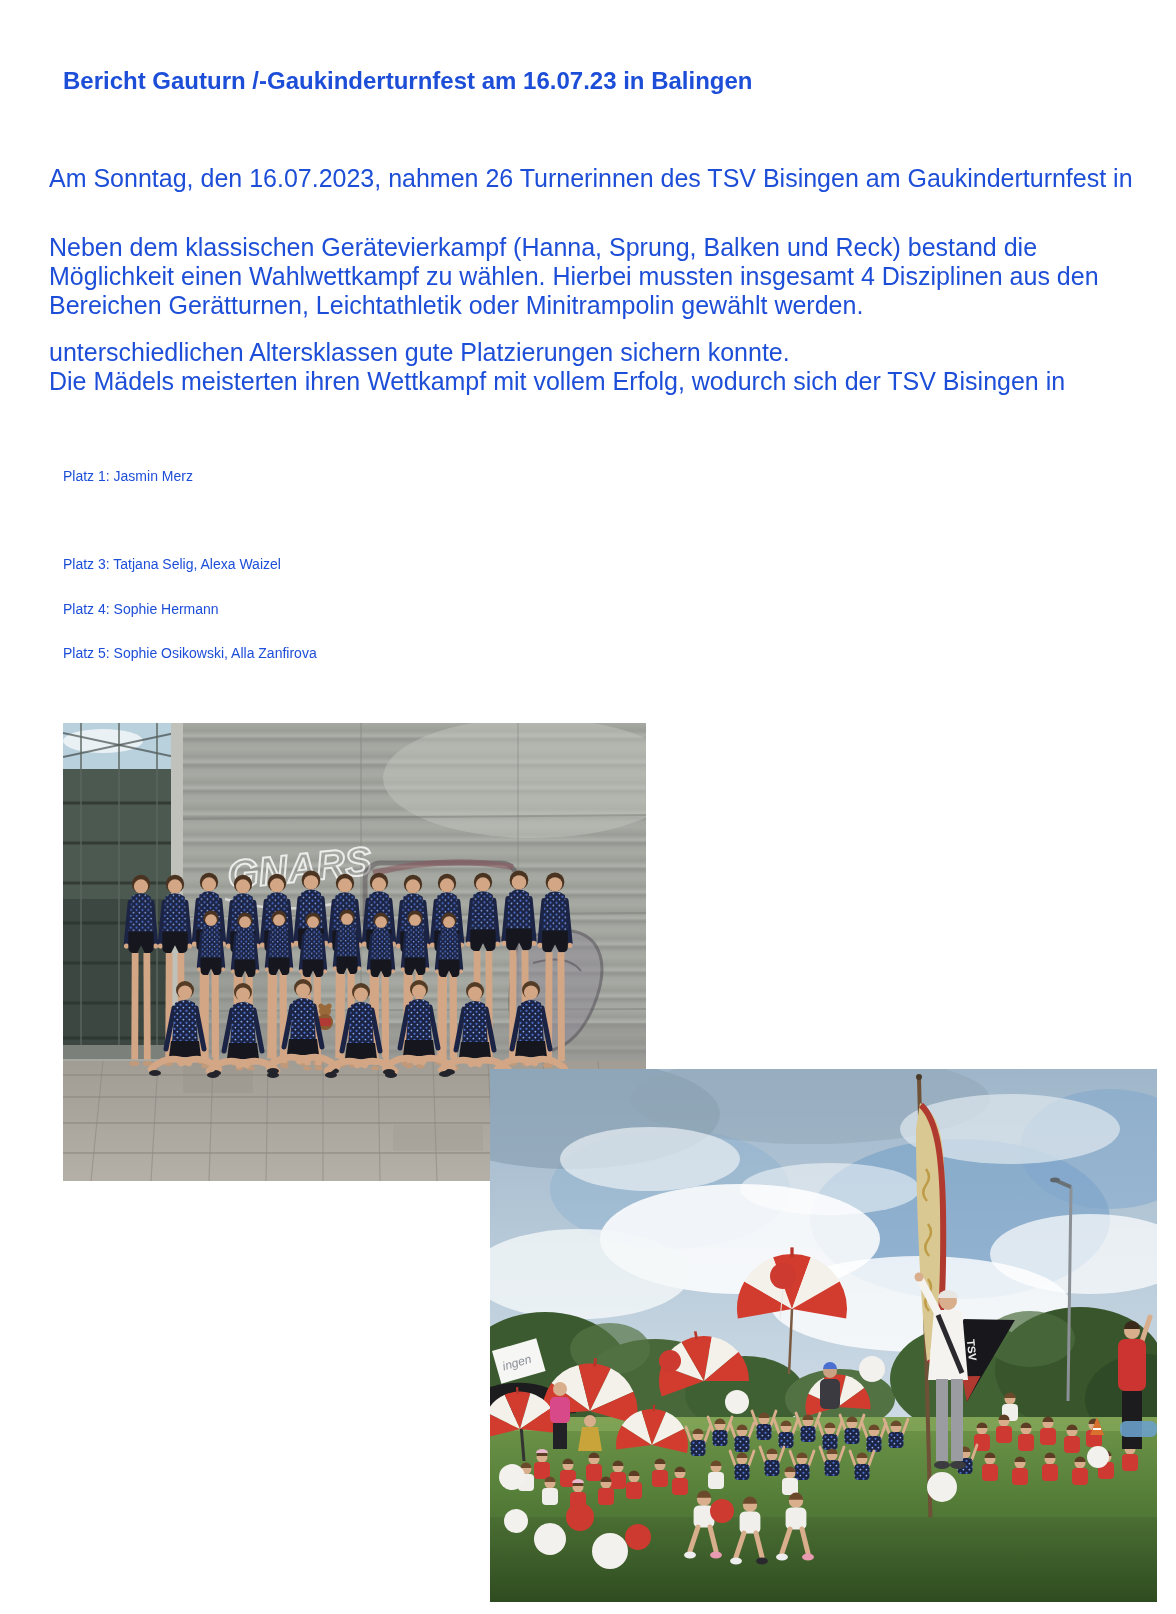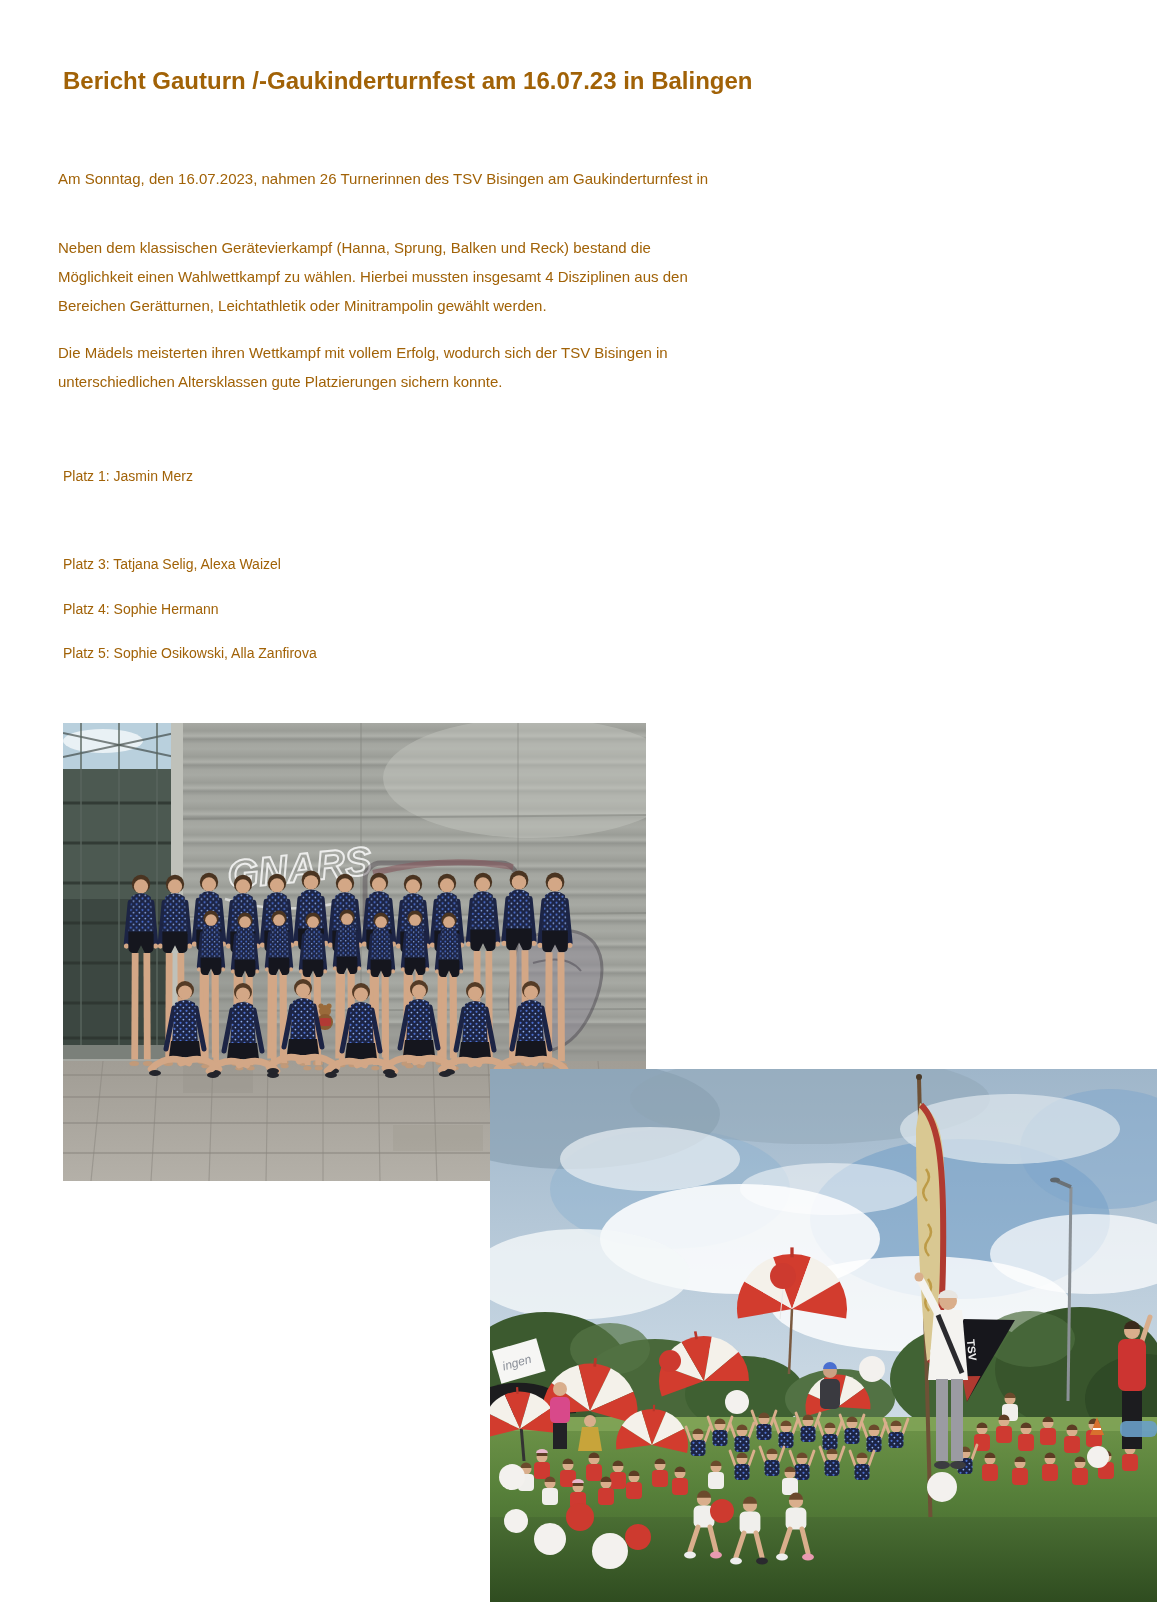--- a/index.html
+++ b/index.html
@@ -1,20 +1,20 @@
 <!DOCTYPE html>
 <html><head>
 <meta charset="utf-8">
 <style>
   html,body{margin:0;padding:0;background:#ffffff;}
   .page{position:relative;width:1176px;height:1614px;background:#ffffff;
-        font-family:"Liberation Sans",sans-serif;color:#a16207;overflow:hidden;}
+        font-family:"Liberation Sans",sans-serif;color:#1d4ed8;overflow:hidden;}
   .title{position:absolute;left:63px;top:66px;margin:0;font-size:24px;font-weight:bold;
          line-height:30px;white-space:nowrap;}
-  .para{position:absolute;left:58px;font-size:15px;line-height:29px;white-space:nowrap;}
+  .para{position:absolute;left:49px;font-size:25px;line-height:29px;white-space:nowrap;}
   #p1{top:164px}
   #p2{top:233px}
   #p3{top:338px}
   .platz{position:absolute;left:63px;font-size:14px;line-height:29px;white-space:nowrap;}
   #z1{top:462px} #z2{top:506px} #z3{top:550px} #z4{top:595px} #z5{top:639px}
   figure.photo{position:absolute;margin:0;padding:0;line-height:0;}
   #photo1{left:63px;top:723px;width:583px;height:458px;z-index:1;}
   #photo2{left:490px;top:1069px;width:667px;height:533px;z-index:2;}
   svg{display:block;}
   svg text{font-family:"Liberation Sans",sans-serif;}
@@ -30,22 +30,22 @@
     <div>Am Sonntag, den 16.07.2023, nahmen 26 Turnerinnen des TSV Bisingen am Gaukinderturnfest in</div>
   </div>
 
   <div class="para" id="p2">
     <div>Neben dem klassischen Gerätevierkampf (Hanna, Sprung, Balken und Reck) bestand die</div>
     <div>Möglichkeit einen Wahlwettkampf zu wählen. Hierbei mussten insgesamt 4 Disziplinen aus den</div>
     <div>Bereichen Gerätturnen, Leichtathletik oder Minitrampolin gewählt werden.</div>
   </div>
 
   <div class="para" id="p3">
+    <div>unterschiedlichen Altersklassen gute Platzierungen sichern konnte.</div>
     <div>Die Mädels meisterten ihren Wettkampf mit vollem Erfolg, wodurch sich der TSV Bisingen in</div>
-    <div>unterschiedlichen Altersklassen gute Platzierungen sichern konnte.</div>
   </div>
 
   <div class="platz" id="z1">Platz 1: Jasmin Merz</div>
   <div class="platz" id="z3">Platz 3: Tatjana Selig, Alexa Waizel</div>
   <div class="platz" id="z4">Platz 4: Sophie Hermann</div>
   <div class="platz" id="z5">Platz 5: Sophie Osikowski, Alla Zanfirova</div>
 
   <figure class="photo" id="photo1">
   <svg viewBox="0 0 583 458" width="583" height="458" preserveAspectRatio="none">
     <defs>

